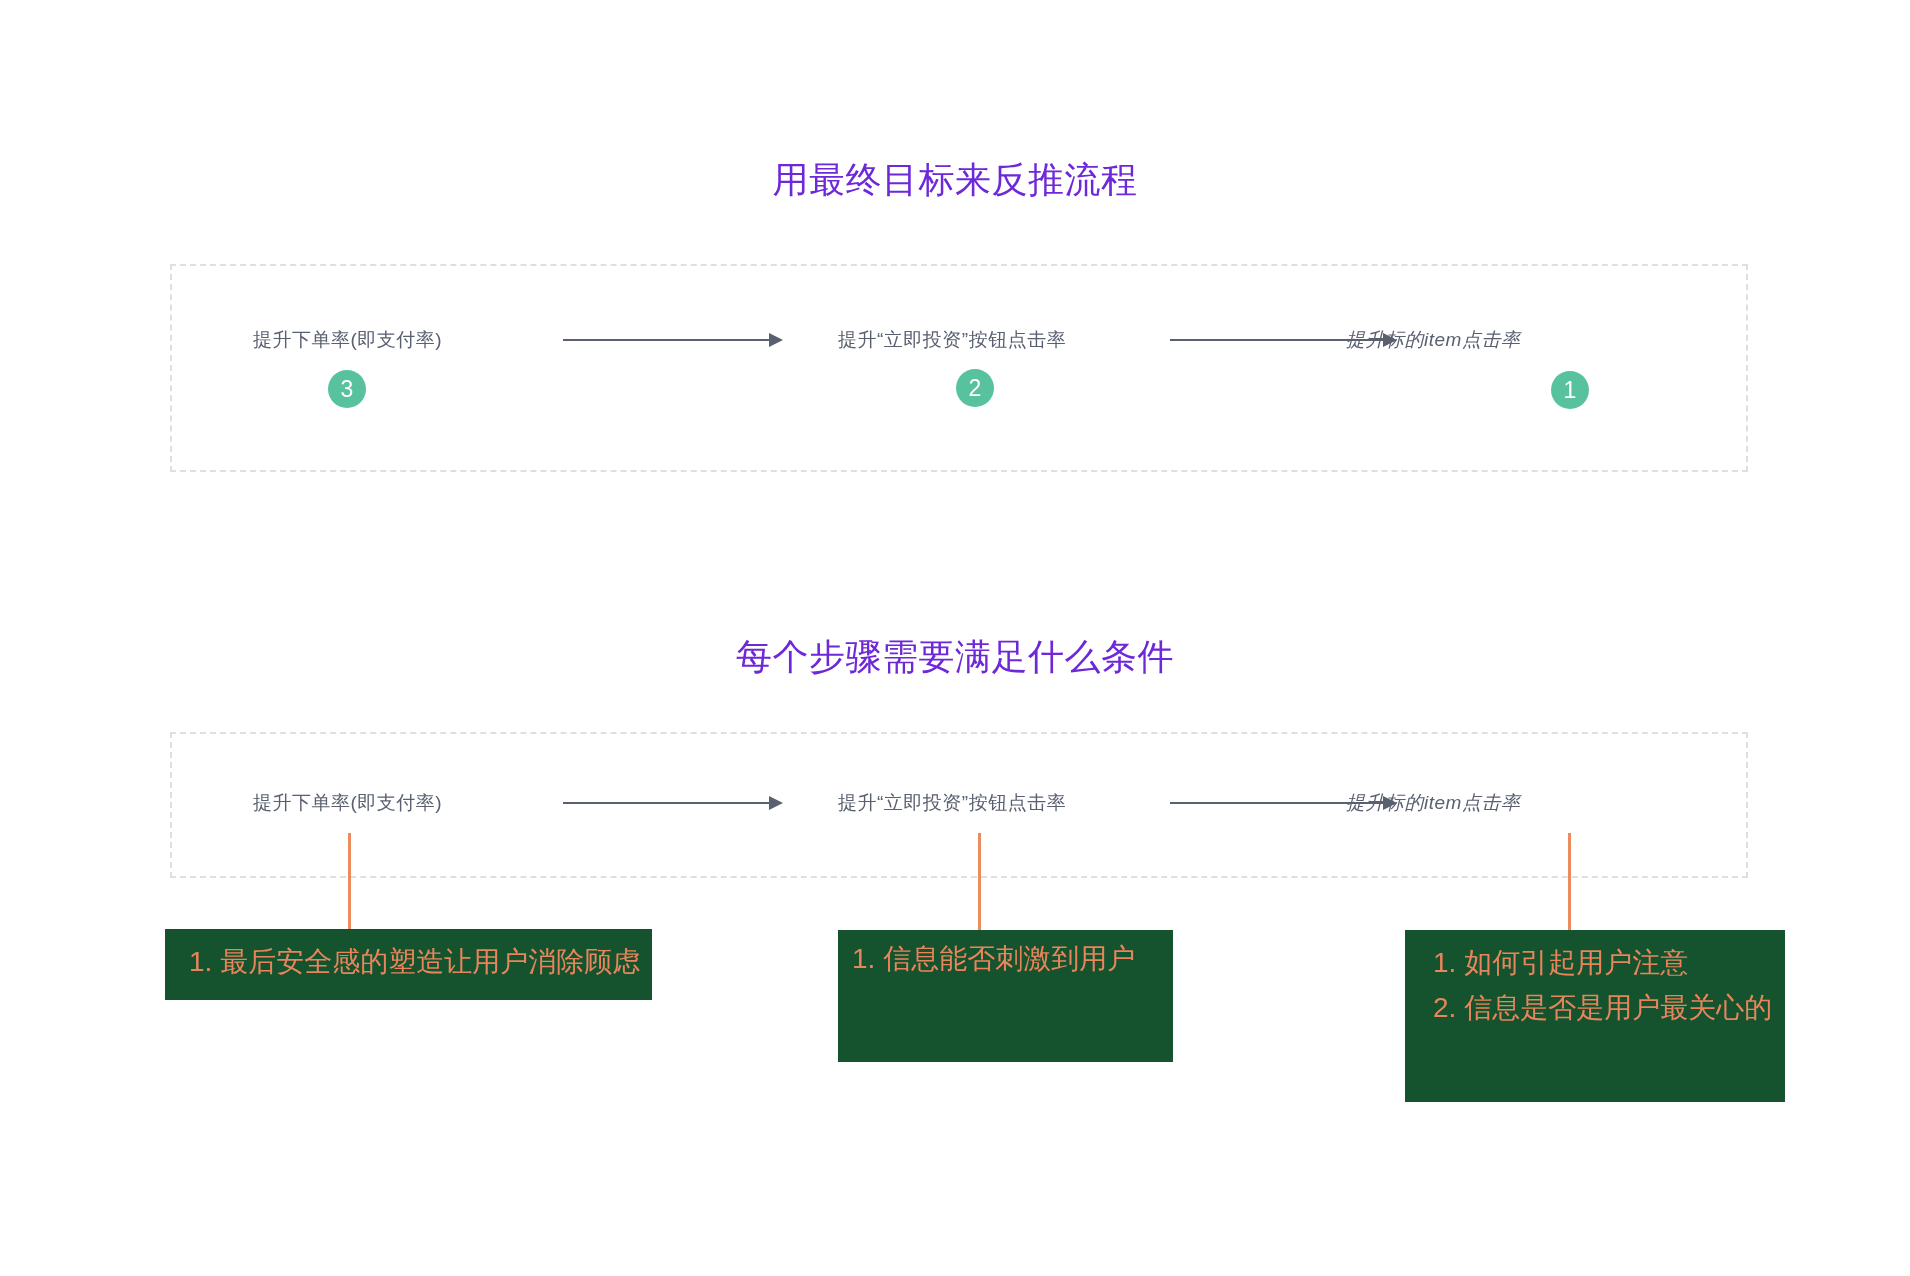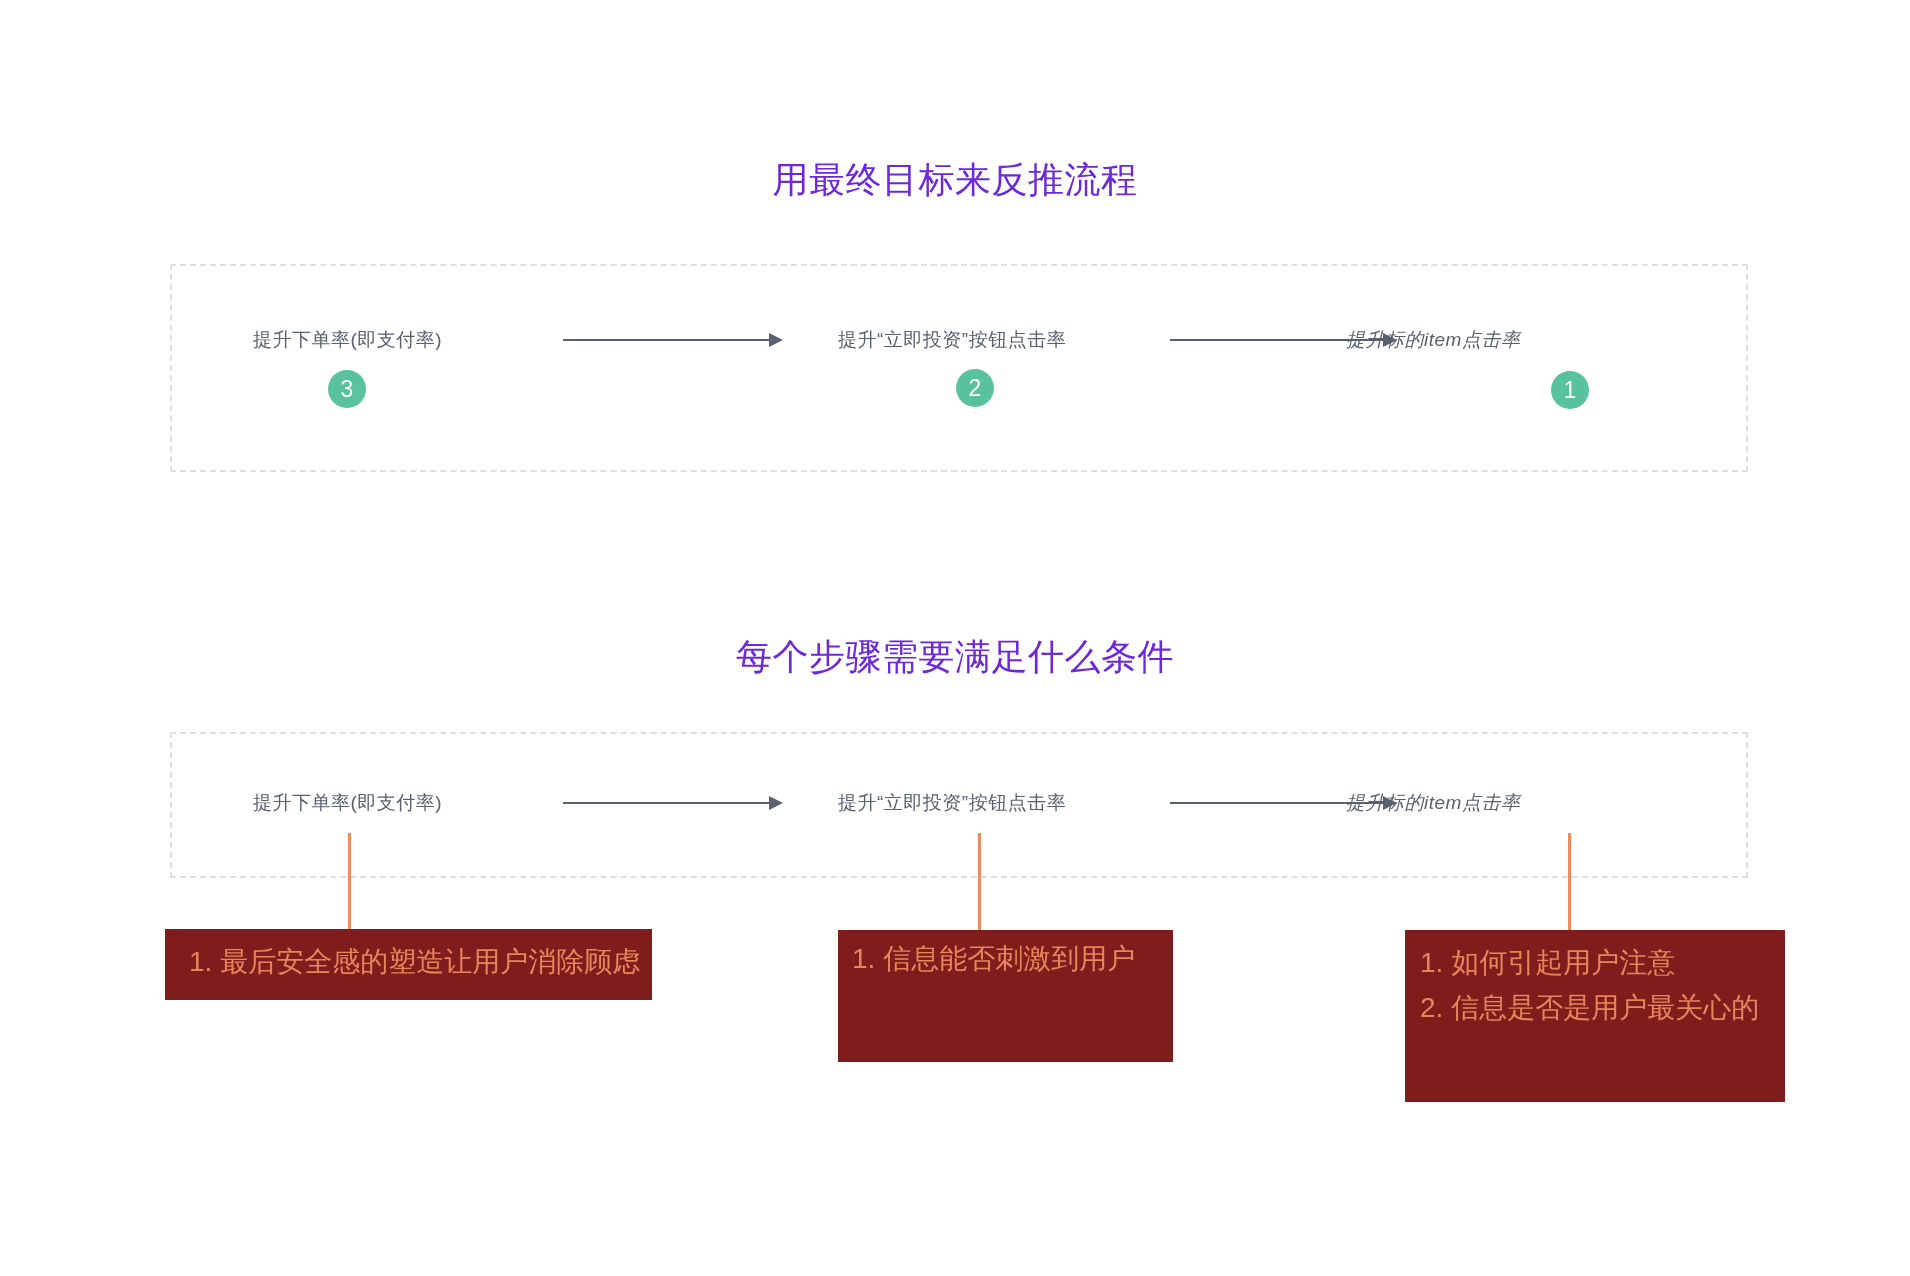--- a/index.html
+++ b/index.html
@@ -96,31 +96,31 @@
     position: absolute;
     width: 3px;
     background: #ec8b5e;
   }
   .connector.c1 { left: 348px; top: 833px; height: 96px; }
   .connector.c2 { left: 978px; top: 833px; height: 97px; }
   .connector.c3 { left: 1568px; top: 833px; height: 97px; }
 
   .note {
     position: absolute;
-    background: #7f1d1d;
+    background: #14532d;
     color: #e8855c;
     font-size: 28px;
     line-height: 45px;
     box-sizing: border-box;
     white-space: nowrap;
   }
   .note .note-line { display: block; }
   .note.noteA { left: 165px; top: 929px; width: 487px; height: 71px;  padding: 10px 10px 0 24px; }
   .note.noteB { left: 838px; top: 930px; width: 335px; height: 132px; padding: 6px 10px 0 14px; }
-  .note.noteC { left: 1405px; top: 930px; width: 380px; height: 172px; padding: 10px 10px 0 15px; }
+  .note.noteC { left: 1405px; top: 930px; width: 380px; height: 172px; padding: 10px 10px 0 28px; }
 </style>
 </head>
 <body>
 
 <div class="canvas">
 
   <div class="sec-title title1">用最终目标来反推流程</div>
 
   <div class="dashed-box box1"></div>
 

